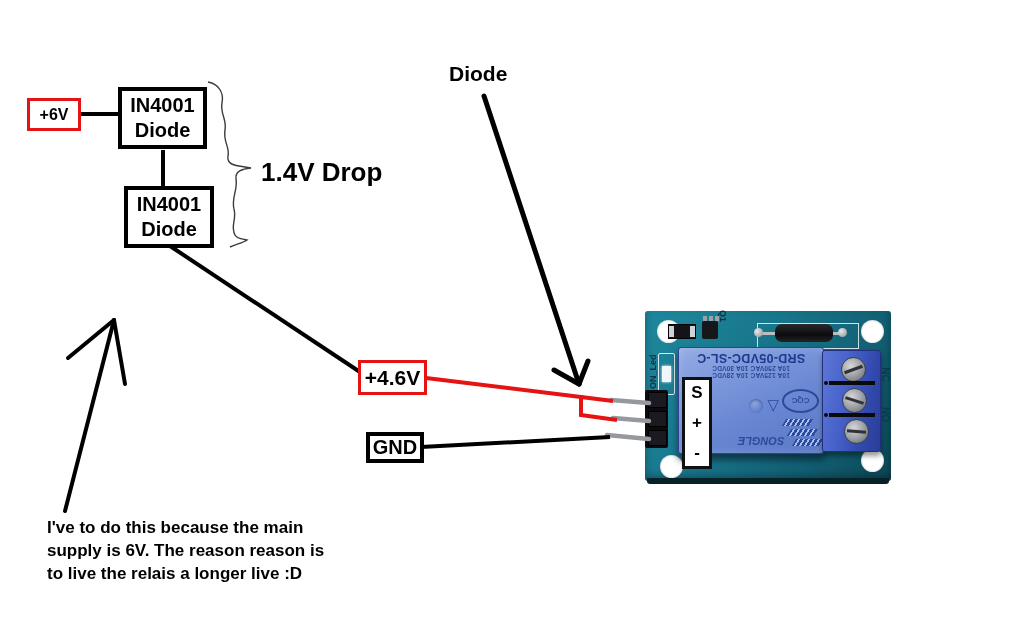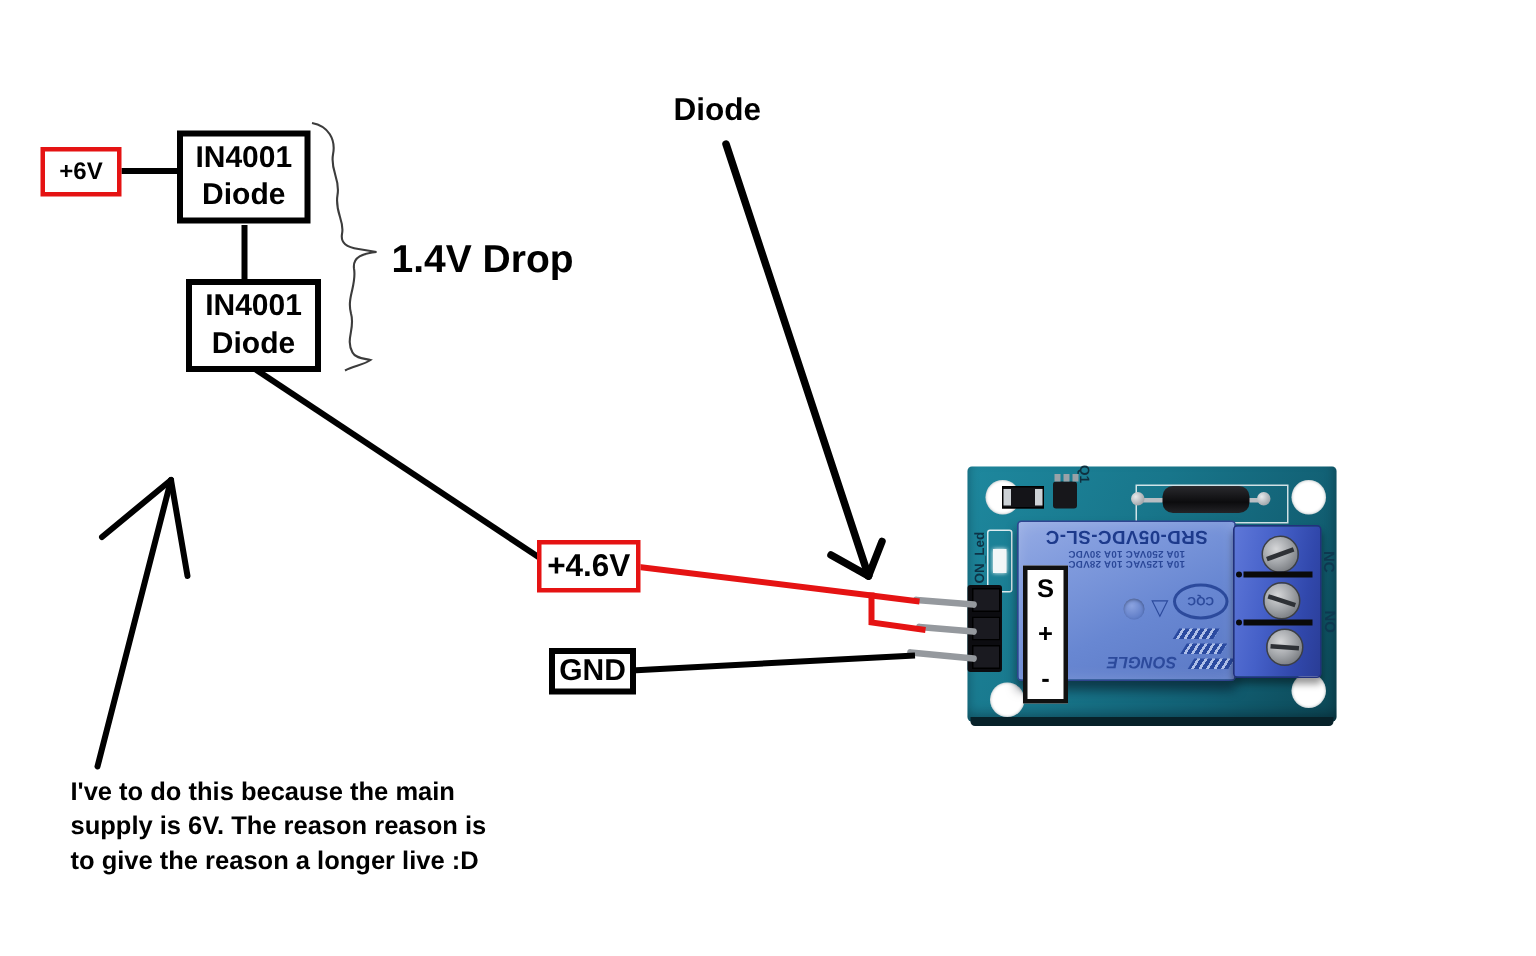--- a/index.html
+++ b/index.html
@@ -221,16 +221,16 @@
   <div id="box-out" class="abox red-border">+4.6V</div>
 
   <div id="box-gnd" class="abox black-border">GND</div>
 
   <div id="label-drop" class="flabel">1.4V Drop</div>
   <div id="label-bridge" class="flabel">Diode</div>
 
   <div id="note">
     <div>I've to do this because the main</div>
     <div>supply is 6V. The reason reason is</div>
-    <div>to give the reason a longer live :D</div>
+    <div>to live the relais a longer live :D</div>
   </div>
 
 </div>
 
 </body></html>

